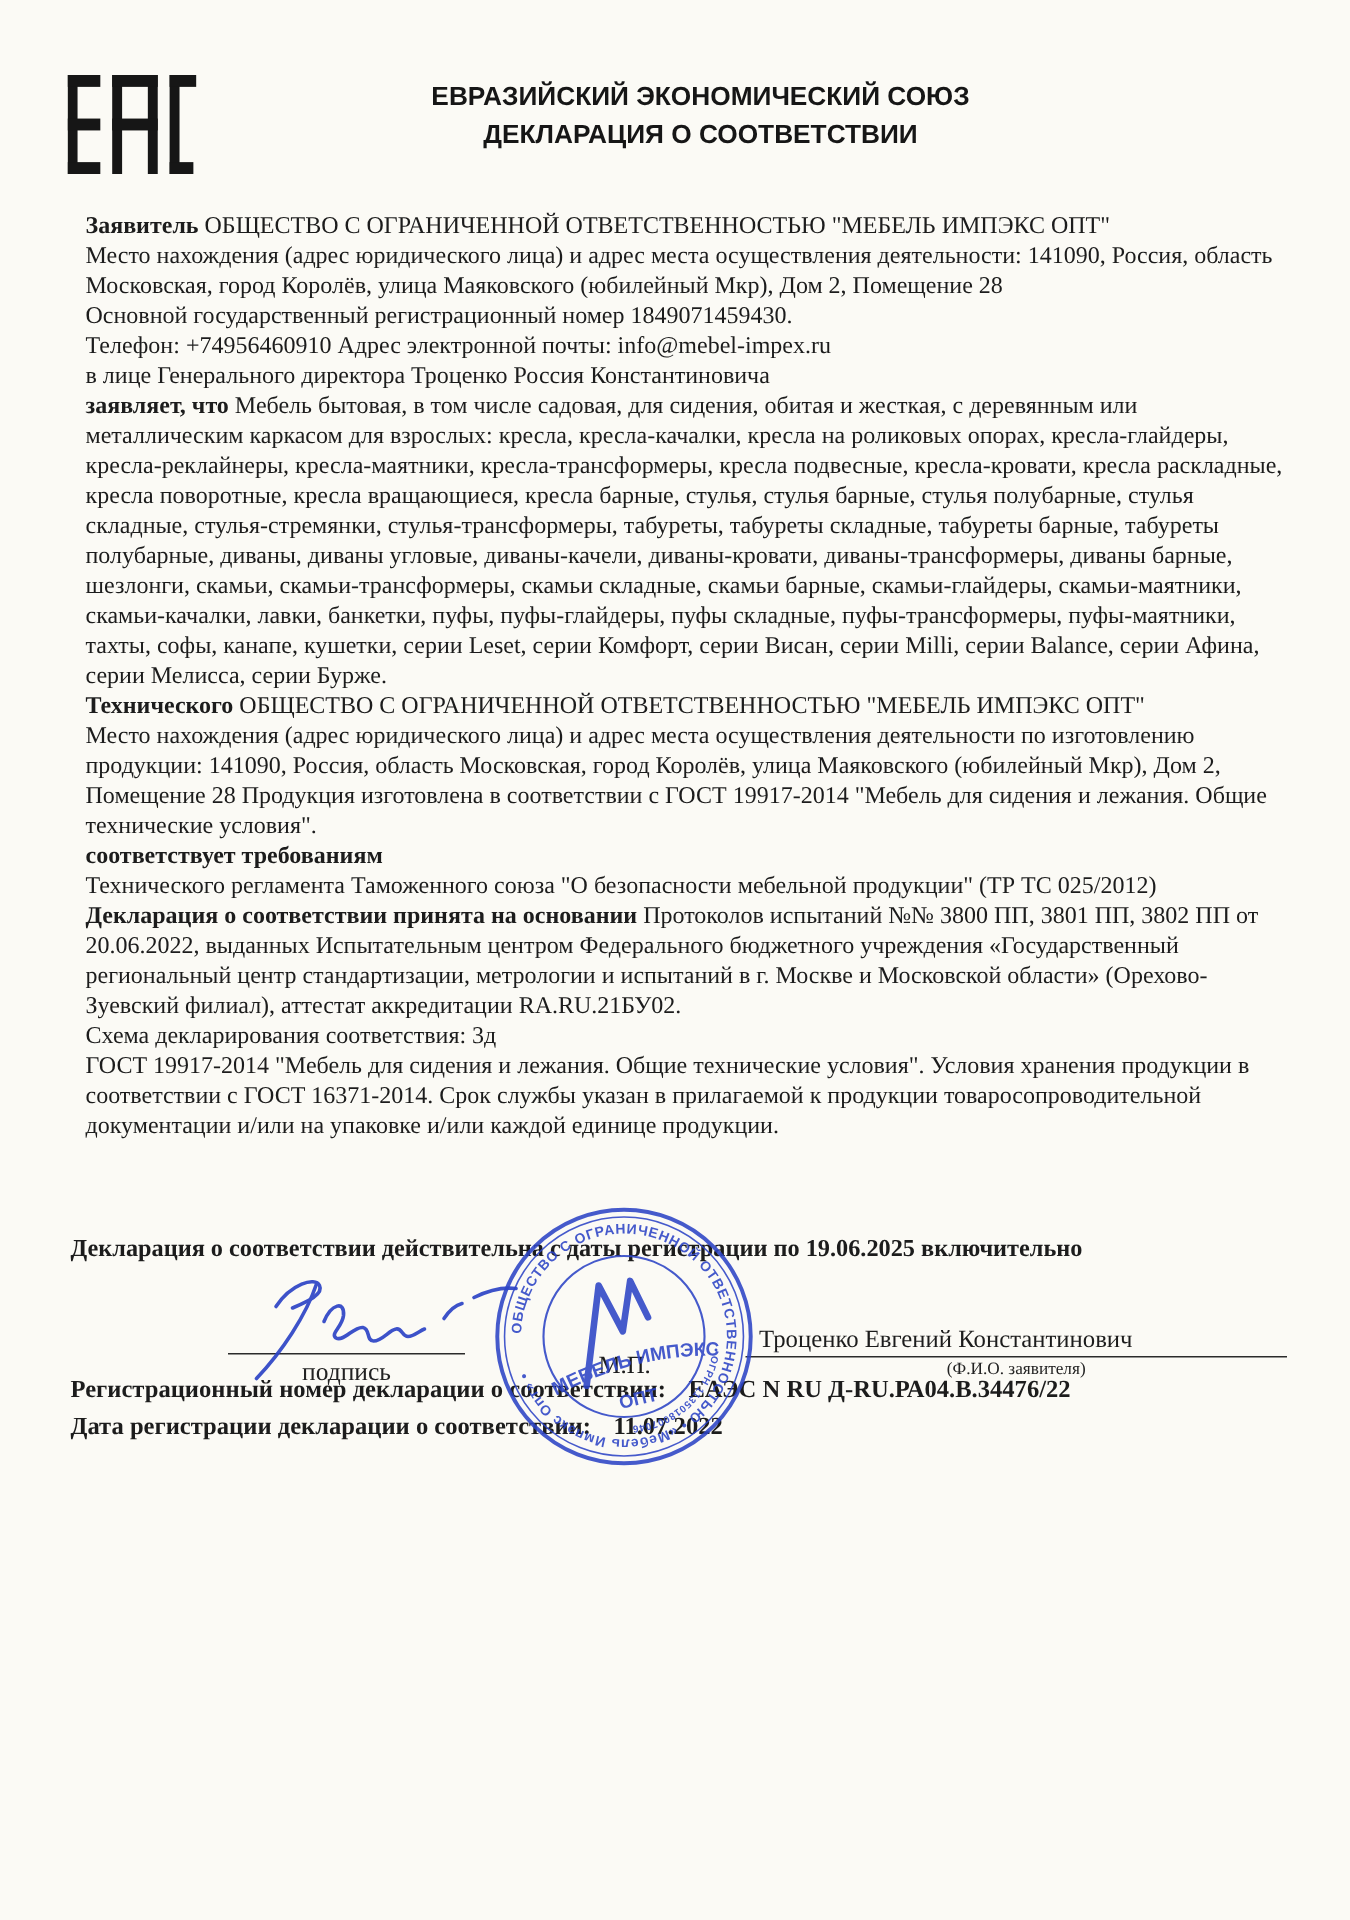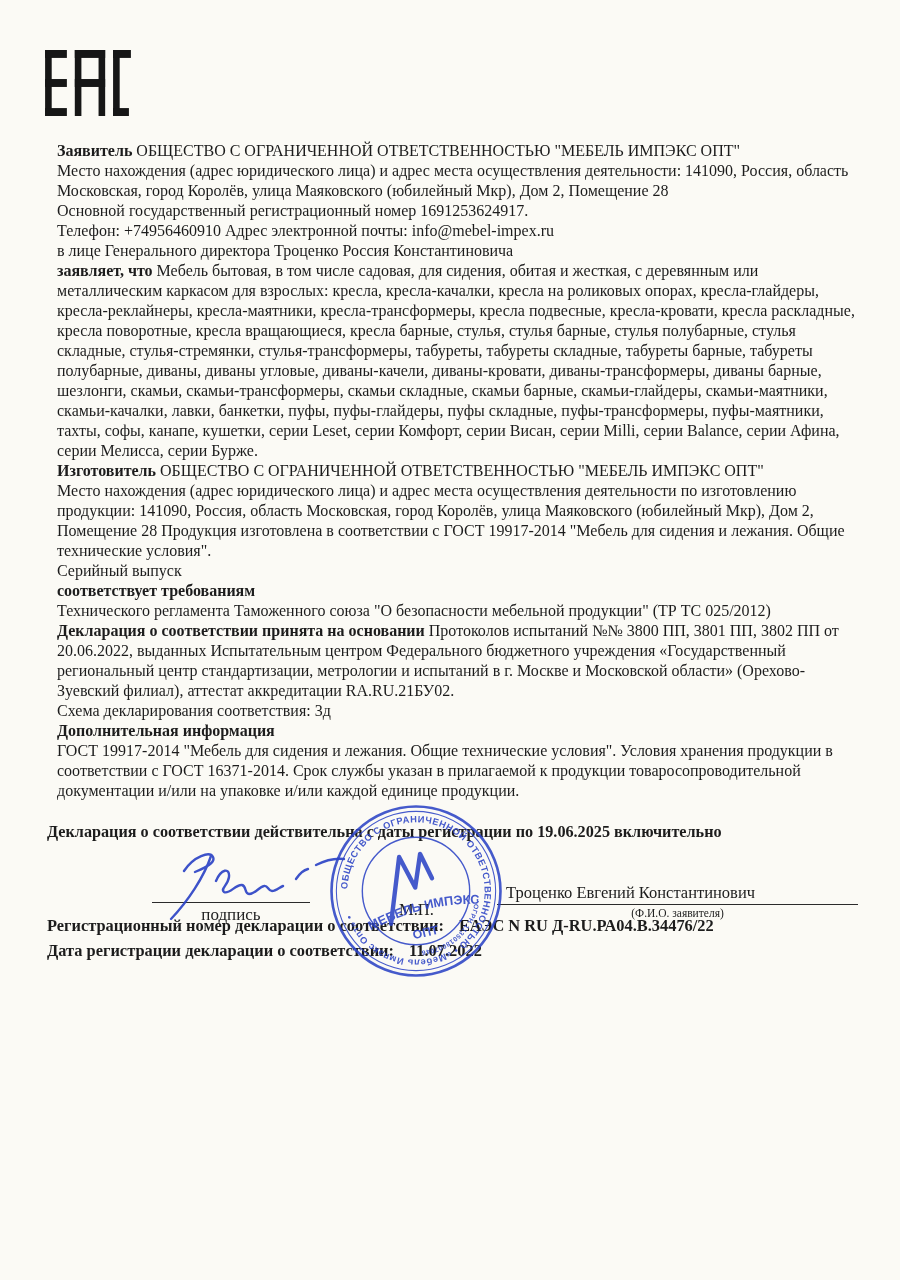--- a/index.html
+++ b/index.html
@@ -49,36 +49,38 @@
           <rect x="81" y="0" width="10" height="100"></rect>
         <rect x="45" y="0" width="46" height="12"></rect>
           <rect x="45" y="44" width="46" height="12"></rect>
         <rect x="103" y="0" width="10" height="100"></rect>
           <rect x="103" y="0" width="27" height="12"></rect>
         <rect x="103" y="88" width="24" height="12"></rect>
       </g>
     </svg>
   </div>
 
+  <div class="title">
+    <div>ЕВРАЗИЙСКИЙ ЭКОНОМИЧЕСКИЙ СОЮЗ</div>
+    <div>ДЕКЛАРАЦИЯ О СООТВЕТСТВИИ</div>
+  </div>
 
   <div class="content">
     <p><b>Заявитель </b><span>ОБЩЕСТВО С ОГРАНИЧЕННОЙ ОТВЕТСТВЕННОСТЬЮ "МЕБЕЛЬ ИМПЭКС ОПТ"</span></p>
     <p>Место нахождения (адрес юридического лица) и адрес места осуществления деятельности: 141090, Россия, область Московская, город Королёв, улица Маяковского (юбилейный Мкр), Дом 2, Помещение 28</p>
-    <p>Основной государственный регистрационный номер 1691253624917.</p>
+    <p>Основной государственный регистрационный номер 1849071459430.</p>
     <p>Телефон: +74956460910 Адрес электронной почты: info@mebel-impex.ru</p>
     <p>в лице Генерального директора Троценко Россия Константиновича</p>
     <p><b>заявляет, что </b><span>Мебель бытовая, в том числе садовая, для сидения, обитая и жесткая, с деревянным или металлическим каркасом для взрослых: кресла, кресла-качалки, кресла на роликовых опорах, кресла-глайдеры, кресла-реклайнеры, кресла-маятники, кресла-трансформеры, кресла подвесные, кресла-кровати, кресла раскладные, кресла поворотные, кресла вращающиеся, кресла барные, стулья, стулья барные, стулья полубарные, стулья складные, стулья-стремянки, стулья-трансформеры, табуреты, табуреты складные, табуреты барные, табуреты полубарные, диваны, диваны угловые, диваны-качели, диваны-кровати, диваны-трансформеры, диваны барные, шезлонги, скамьи, скамьи-трансформеры, скамьи складные, скамьи барные, скамьи-глайдеры, скамьи-маятники, скамьи-качалки, лавки, банкетки, пуфы, пуфы-глайдеры, пуфы складные, пуфы-трансформеры, пуфы-маятники, тахты, софы, канапе, кушетки, серии Leset, серии Комфорт, серии Висан, серии Milli, серии Balance, серии Афина, серии Мелисса, серии Бурже.</span></p>
-    <p><b>Изготовитель </b><span>ОБЩЕСТВО С ОГРАНИЧЕННОЙ ОТВЕТСТВЕННОСТЬЮ "МЕБЕЛЬ ИМПЭКС ОПТ"</span></p>
+    <p><b>Технического </b><span>ОБЩЕСТВО С ОГРАНИЧЕННОЙ ОТВЕТСТВЕННОСТЬЮ "МЕБЕЛЬ ИМПЭКС ОПТ"</span></p>
     <p>Место нахождения (адрес юридического лица) и адрес места осуществления деятельности по изготовлению продукции: 141090, Россия, область Московская, город Королёв, улица Маяковского (юбилейный Мкр), Дом 2, Помещение 28 Продукция изготовлена в соответствии с ГОСТ 19917-2014 "Мебель для сидения и лежания. Общие технические условия".</p>
-    <p>Серийный выпуск</p>
     <p><b>соответствует требованиям</b></p>
     <p>Технического регламента Таможенного союза "О безопасности мебельной продукции" (ТР ТС 025/2012)</p>
     <p><b>Декларация о соответствии принята на основании </b><span>Протоколов испытаний №№ 3800 ПП, 3801 ПП, 3802 ПП от 20.06.2022, выданных Испытательным центром Федерального бюджетного учреждения «Государственный региональный центр стандартизации, метрологии и испытаний в г. Москве и Московской области» (Орехово-Зуевский филиал), аттестат аккредитации RA.RU.21БУ02.</span></p>
     <p>Схема декларирования соответствия: 3д</p>
-    <p><b>Дополнительная информация</b></p>
     <p>ГОСТ 19917-2014 "Мебель для сидения и лежания. Общие технические условия". Условия хранения продукции в соответствии с ГОСТ 16371-2014. Срок службы указан в прилагаемой к продукции товаросопроводительной документации и/или на упаковке и/или каждой единице продукции.</p>
   </div>
 
   <div class="validity">Декларация о соответствии действительна с даты регистрации по 19.06.2025 включительно</div>
 
   <div class="sig-line"></div>
   <div class="sig-caption">подпись</div>
   <div class="mp">М.П.</div>
   <div class="fio">Троценко Евгений Константинович</div>
   <div class="fio-line"></div>

